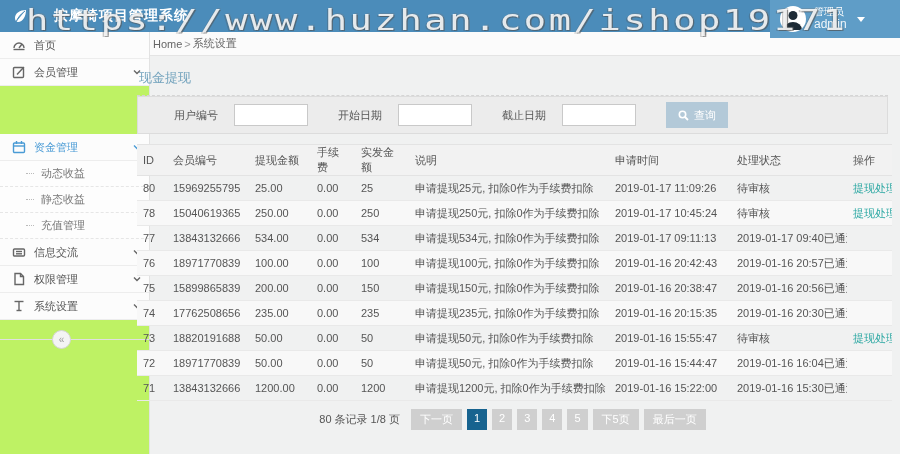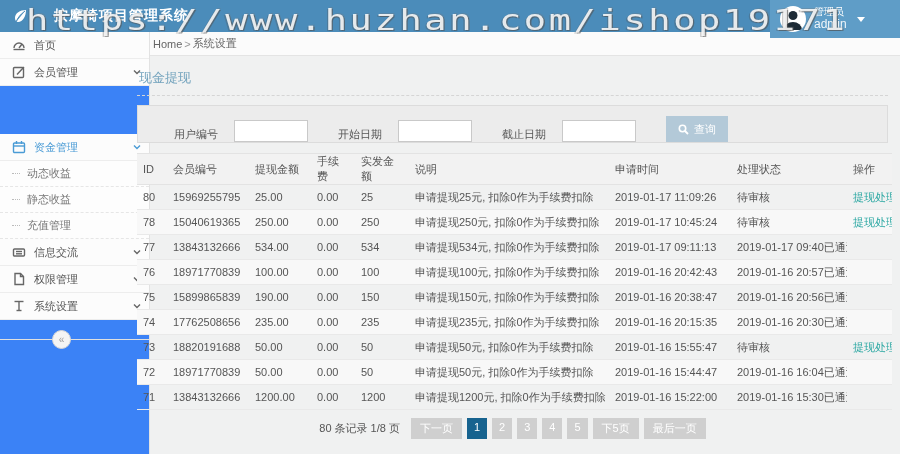--- a/index.html
+++ b/index.html
@@ -29,42 +29,42 @@
     transform:scaleX(1.32); transform-origin:left center; }
 
   
   .breadcrumb-bar { position:absolute; top:32px; left:125px; width:775px; height:24px;
     background:#fbfbfb; border-bottom:1px solid #e4e4e4; display:flex; align-items:center;
     gap:2px; padding-left:14px; color:#666; }
   .crumb-sep { color:#999; }
 
   
   .sidebar { position:absolute; top:32px; left:0; width:150px; height:422px;
-    background:#3b82f6; border-right:1px solid #e2e2e2; }
+    background:#bef264; border-right:1px solid #e2e2e2; }
   .side-item { display:flex; align-items:center; height:27px; padding:0 8px 0 12px;
     border-bottom:1px solid #ededed; color:#555; cursor:pointer; background:#fcfcfc; }
   .side-item .mi { width:14px; height:14px; margin-right:8px; flex:0 0 auto; }
   .side-item .lbl { flex:1; }
   .side-item.active { color:#4a9bd5;margin-top:48px; }
   .chev { width:8px; height:8px; flex:0 0 auto; }
-  .submenu .side-sub { display:flex; align-items:center; height:26px; padding-left:12px;
+  .submenu .side-sub { display:flex; align-items:center; height:26px; padding-left:26px;
     border-bottom:1px dashed #e6e6e6; color:#777; cursor:pointer; background:#fdfdfd; }
   .side-sub::before { content:""; display:inline-block; width:8px; border-top:1px dotted #bbb; margin-right:7px; }
   .collapse-row { position:relative; margin-top:10px; height:20px; }
   .collapse-row::before { content:""; position:absolute; left:0; right:0; top:9px; border-top:1px solid #e0e0e0; }
   .collapse-btn { position:absolute; left:52px; top:0; width:19px; height:19px; border-radius:50%;
     background:#f4f4f4; border:1px solid #d5d5d5; color:#999; font-size:10px;
     display:flex; align-items:center; justify-content:center; cursor:pointer; }
 
   
   .main { position:absolute; top:57px; left:125px; width:775px; height:397px; padding:8px 12px 0 12px; }
   .page-title { font-size:13px; color:#73a3bd; padding:4px 0 8px 2px;
     border-bottom:1px dashed #d5d5d5; }
-  .filter-bar { margin-top:9px; background:#ececec; border:1px solid #dcdcdc;
-    height:38px; display:flex; align-items:flex-end; gap:16px; padding-left:22px; }
+  .filter-bar { background:#ececec; border:1px solid #dcdcdc;
+    height:38px; display:flex; align-items:center; gap:16px; padding-left:22px; }
   .filter-label { color:#555; margin-left:14px; }
   .filter-input { width:74px; height:22px; border:1px solid #c9c9c9; background:#fff; padding:0 4px; font-size:11px; }
   .search-btn { margin-left:14px; background:#b3c9d8; color:#fff; border:none; height:26px;
     padding:0 12px; font-size:11px; cursor:pointer; display:flex; align-items:center; gap:5px; }
 
   
   table { margin-top:10px; width:100%; border-collapse:collapse; table-layout:fixed; }
   thead th { background:#f2f2f2; border:1px solid #e3e3e3; border-left:none; border-right:none;
     font-weight:normal; text-align:left; height:24px; padding:0 6px; color:#555; }
   tbody td { height:25px; padding:0 6px; border-bottom:1px solid #e9e9e9; color:#555;
@@ -295,21 +295,21 @@
           <td>0.00</td>
           <td>100</td>
           <td>申请提现100元, 扣除0作为手续费扣除</td>
           <td>2019-01-16 20:42:43</td>
           <td>2019-01-16 20:57已通过</td>
           <td></td>
         </tr>
         <tr>
           <td>75</td>
           <td>15899865839</td>
-          <td>190.00</td>
+          <td>200.00</td>
           <td>0.00</td>
           <td>150</td>
           <td>申请提现150元, 扣除0作为手续费扣除</td>
           <td>2019-01-16 20:38:47</td>
           <td>2019-01-16 20:56已通过</td>
           <td></td>
         </tr>
         <tr>
           <td>74</td>
           <td>17762508656</td>

